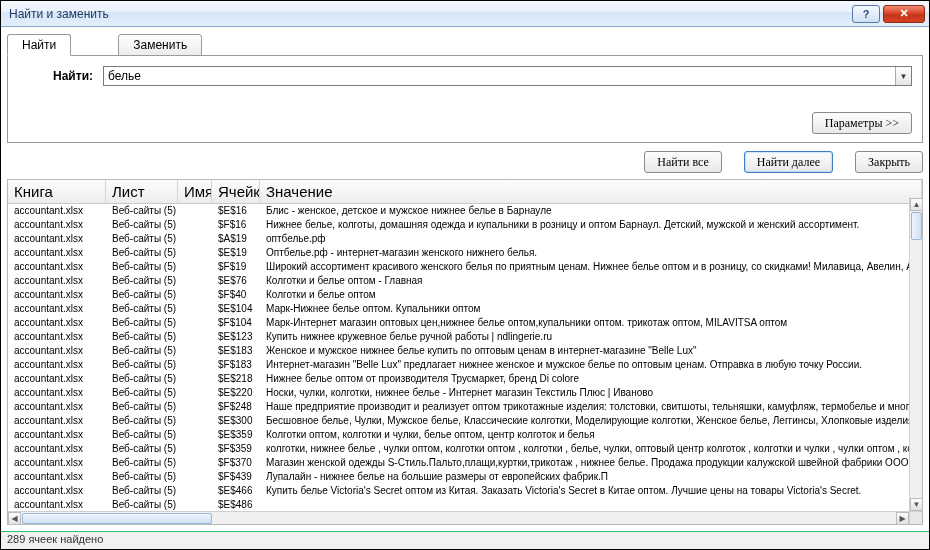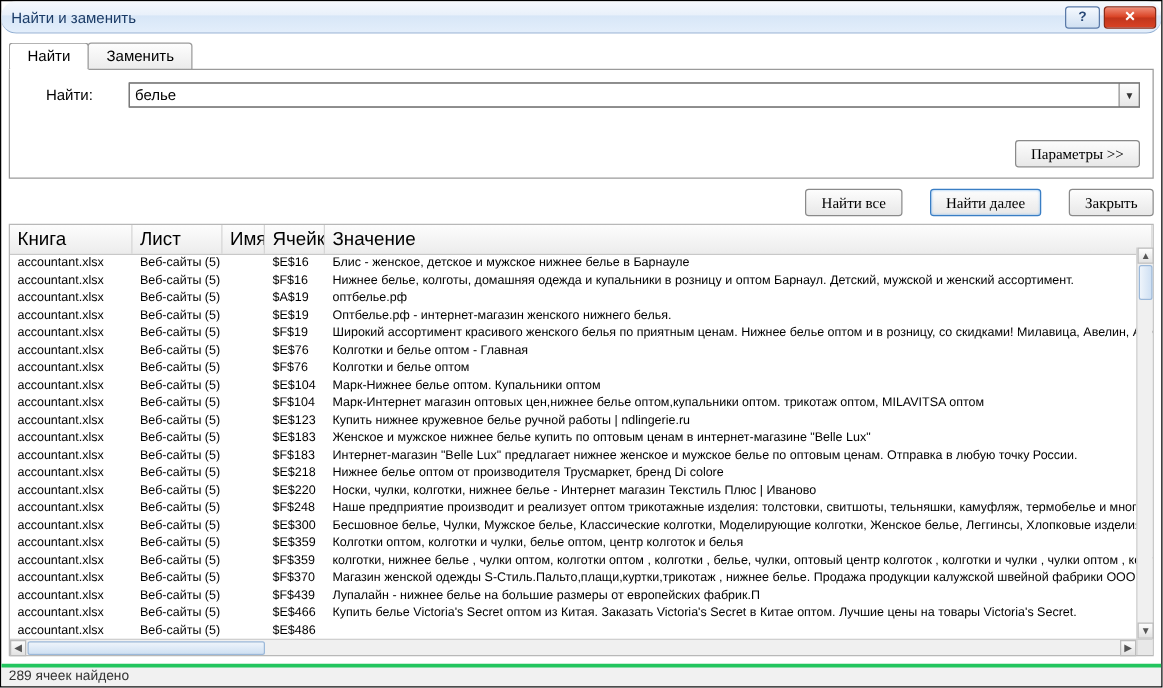--- a/index.html
+++ b/index.html
@@ -14,21 +14,20 @@
     border: 1px solid #000;
   }
   .titlebar {
     height: 26px;
     background: linear-gradient(to bottom, #f6f9fd 0%, #e8f0fa 45%, #d7e6f7 46%, #e3eefb 100%);
     border-bottom: 1px solid #8aa9cf;
     display: flex;
     align-items: center;
     padding: 0 4px 0 8px;
     color: #1b3b66;
-    border-radius: 12px;
   }
   .titlebar .title { flex: 1; font-size: 12px; }
   .titlebar .winbtns { display: flex; gap: 3px; }
   .winbtn {
     width: 28px; height: 18px;
     border: 1px solid #5a7aa8;
     border-radius: 3px;
     background: linear-gradient(to bottom, #f5f9fe, #d0e0f2);
     display: flex; align-items: center; justify-content: center;
     font-weight: bold; font-size: 11px; color: #2a4a78;
@@ -42,20 +41,21 @@
   .content {
     padding: 6px;
     display: flex;
     flex-direction: column;
     height: calc(100% - 26px - 18px);
   }
   .tabstrip {
     display: flex;
     position: relative;
     z-index: 2;
+    gap: 48px;
   }
   .tab {
     padding: 3px 14px;
     border: 1px solid #9a9a9a;
     background: linear-gradient(to bottom, #fdfdfd, #ececec);
     border-top-left-radius: 3px;
     border-top-right-radius: 3px;
     margin-right: -1px;
     position: relative;
     top: 1px;
@@ -71,21 +71,21 @@
     background: #fff;
     padding: 10px 10px 8px 10px;
     position: relative;
     z-index: 1;
   }
   .findrow {
     display: flex;
     align-items: center;
     gap: 10px;
   }
-  .findrow label { width: 75px; font-size: 12px; text-align: center; }
+  .findrow label { width: 75px; font-size: 12px; text-align: right; font-weight: bold; }
   .combo {
     flex: 1;
     display: flex;
     border: 1px solid #7a7a7a;
     height: 20px;
     background: #404040;
   }
   .combo input {
     flex: 1;
     border: none;
@@ -209,21 +209,21 @@
   .corner {
     position: absolute; right: 0; bottom: 0;
     width: 13px; height: 13px;
     background: #e8e8e8;
     border-left: 1px solid #d0d0d0;
     border-top: 1px solid #d0d0d0;
   }
   .statusbar {
     height: 18px;
     background: #f1f1f1;
-    border-top: 3px solid #22c55e;
+    border-top: 1px solid #22c55e;
     padding: 1px 6px;
     font-size: 11px;
     color: #333;
   }
 </style>
 </head>
 <body>
 
 <div class="titlebar">
   <span class="title">Найти и заменить</span>
@@ -305,21 +305,21 @@
           <div class="c1">accountant.xlsx</div>
           <div class="c2">Веб-сайты (5)</div>
           <div class="c3"></div>
           <div class="c4">$E$76</div>
           <div class="c5">Колготки и белье оптом - Главная</div>
         </div>
         <div class="row">
           <div class="c1">accountant.xlsx</div>
           <div class="c2">Веб-сайты (5)</div>
           <div class="c3"></div>
-          <div class="c4">$F$76</div>
+          <div class="c4">$F$40</div>
           <div class="c5">Колготки и белье оптом</div>
         </div>
         <div class="row">
           <div class="c1">accountant.xlsx</div>
           <div class="c2">Веб-сайты (5)</div>
           <div class="c3"></div>
           <div class="c4">$E$104</div>
           <div class="c5">Марк-Нижнее белье оптом. Купальники оптом</div>
         </div>
         <div class="row">

